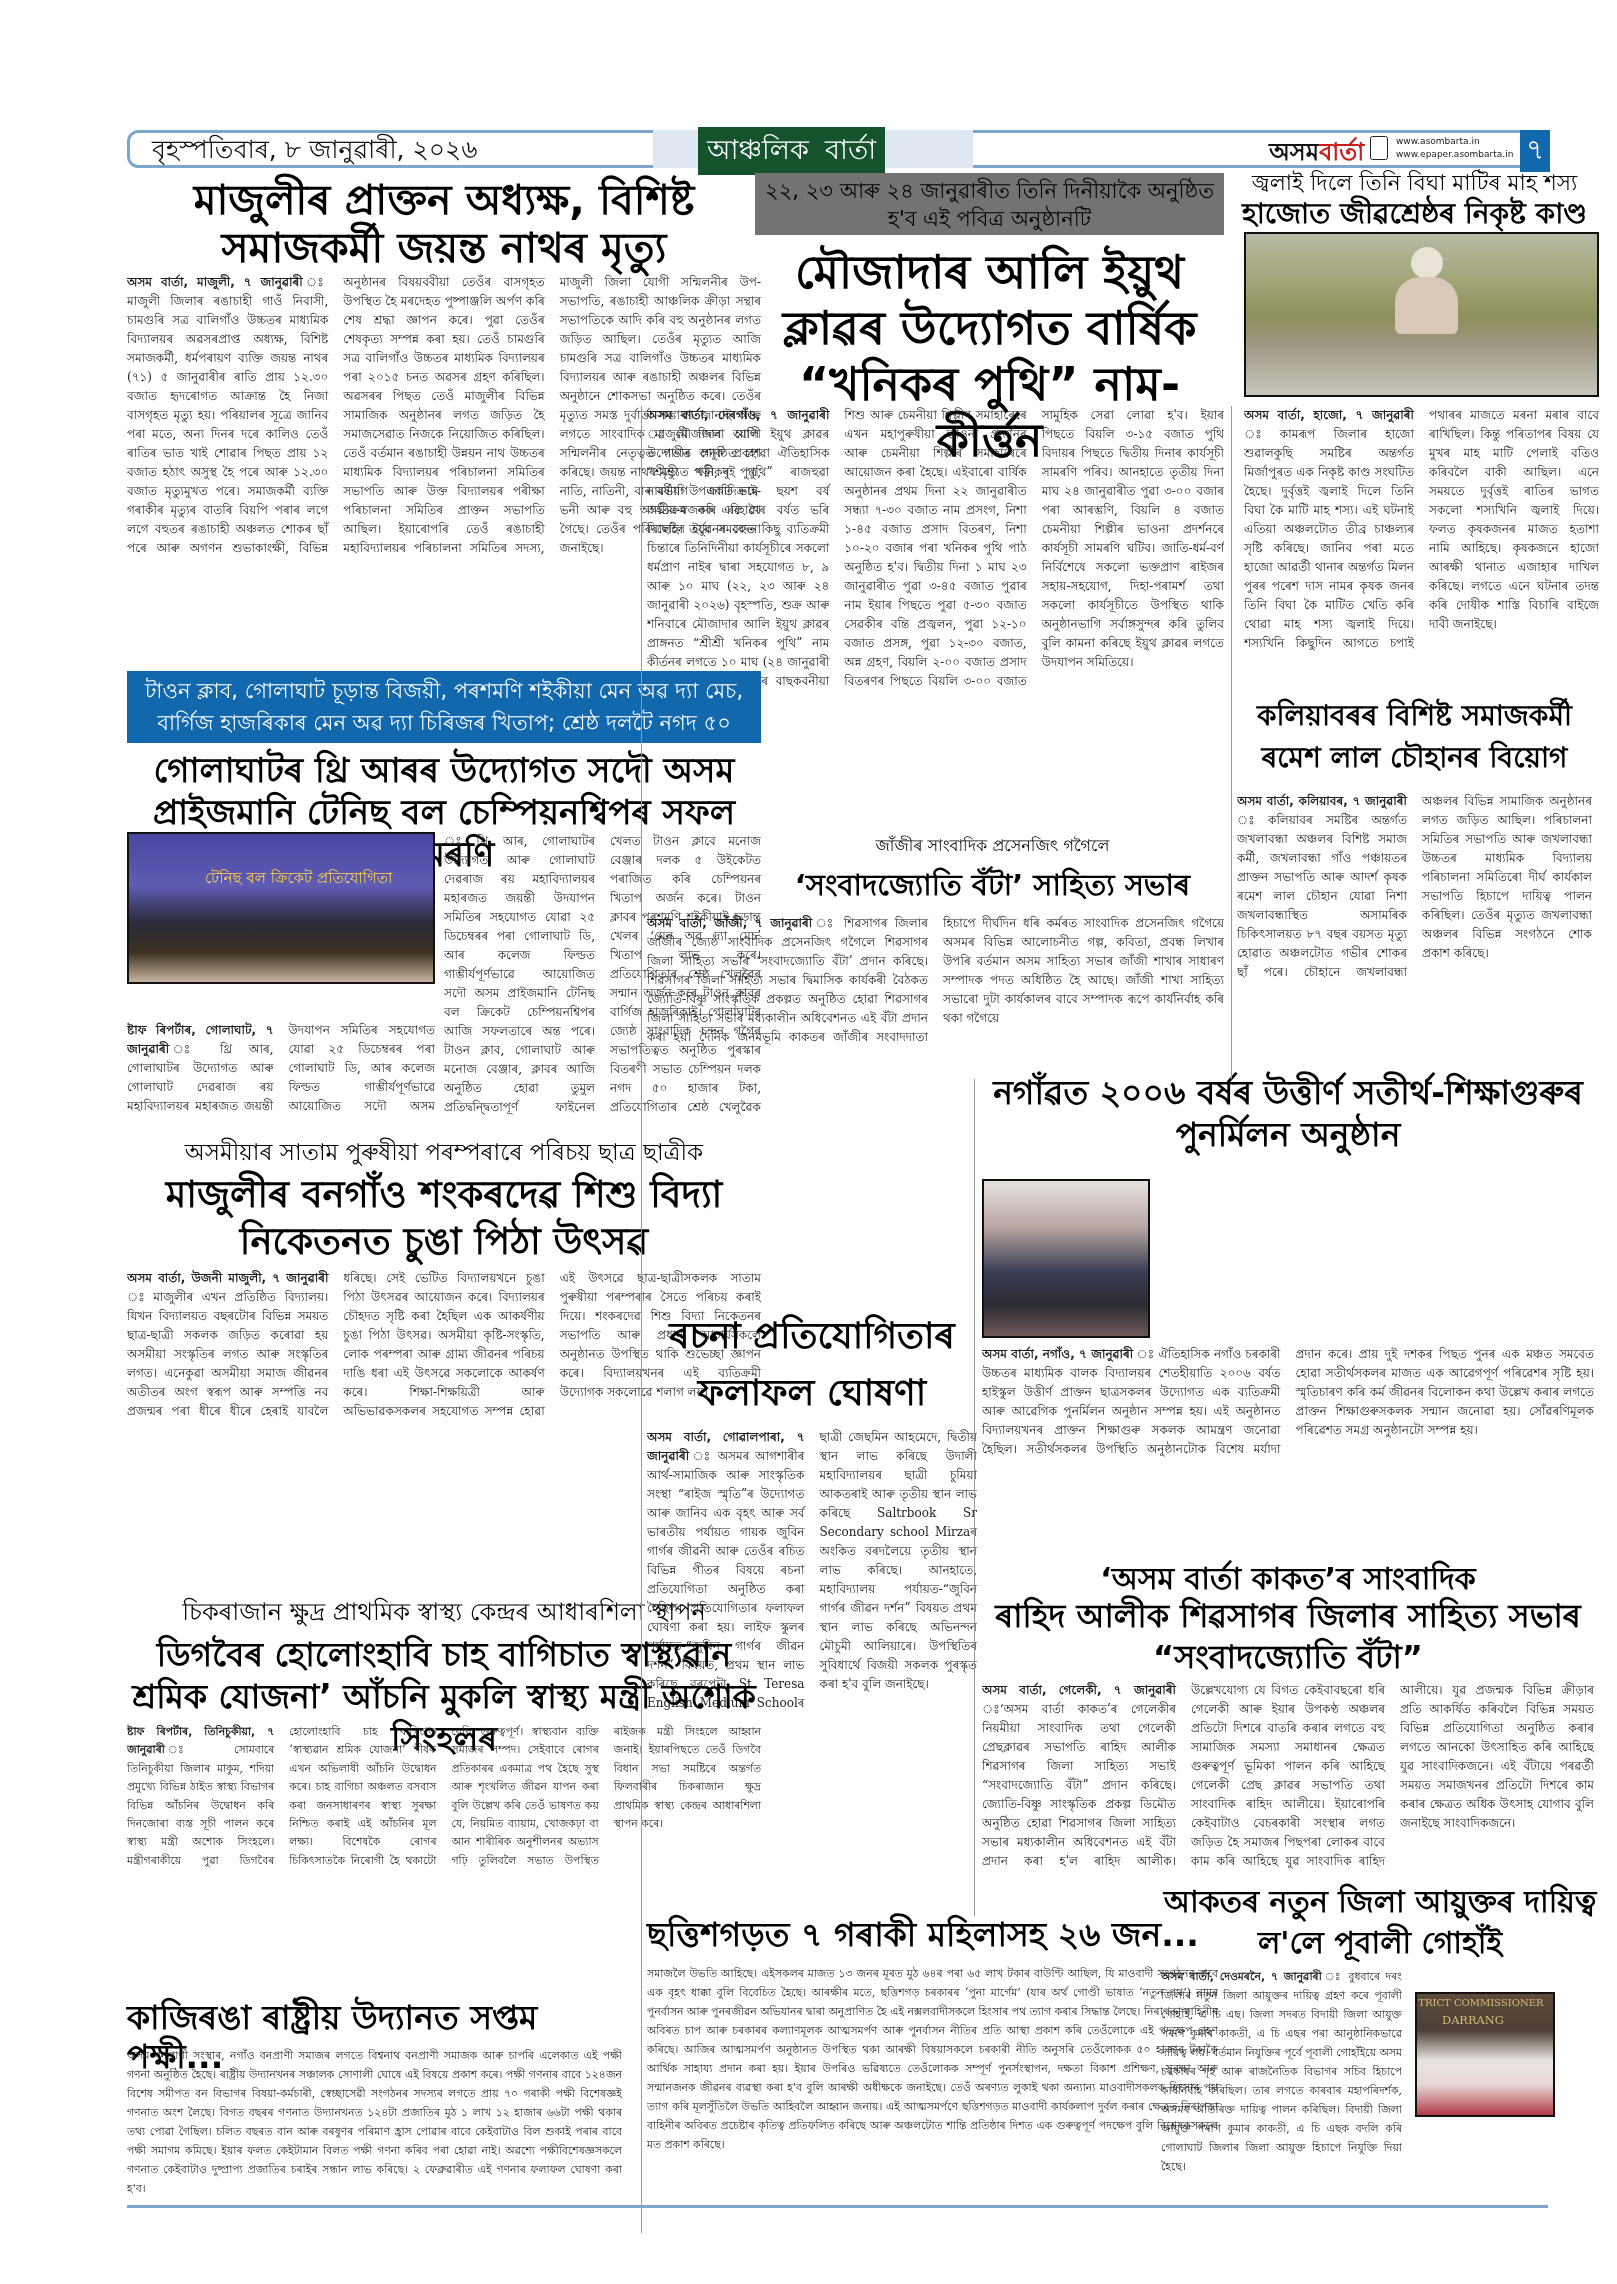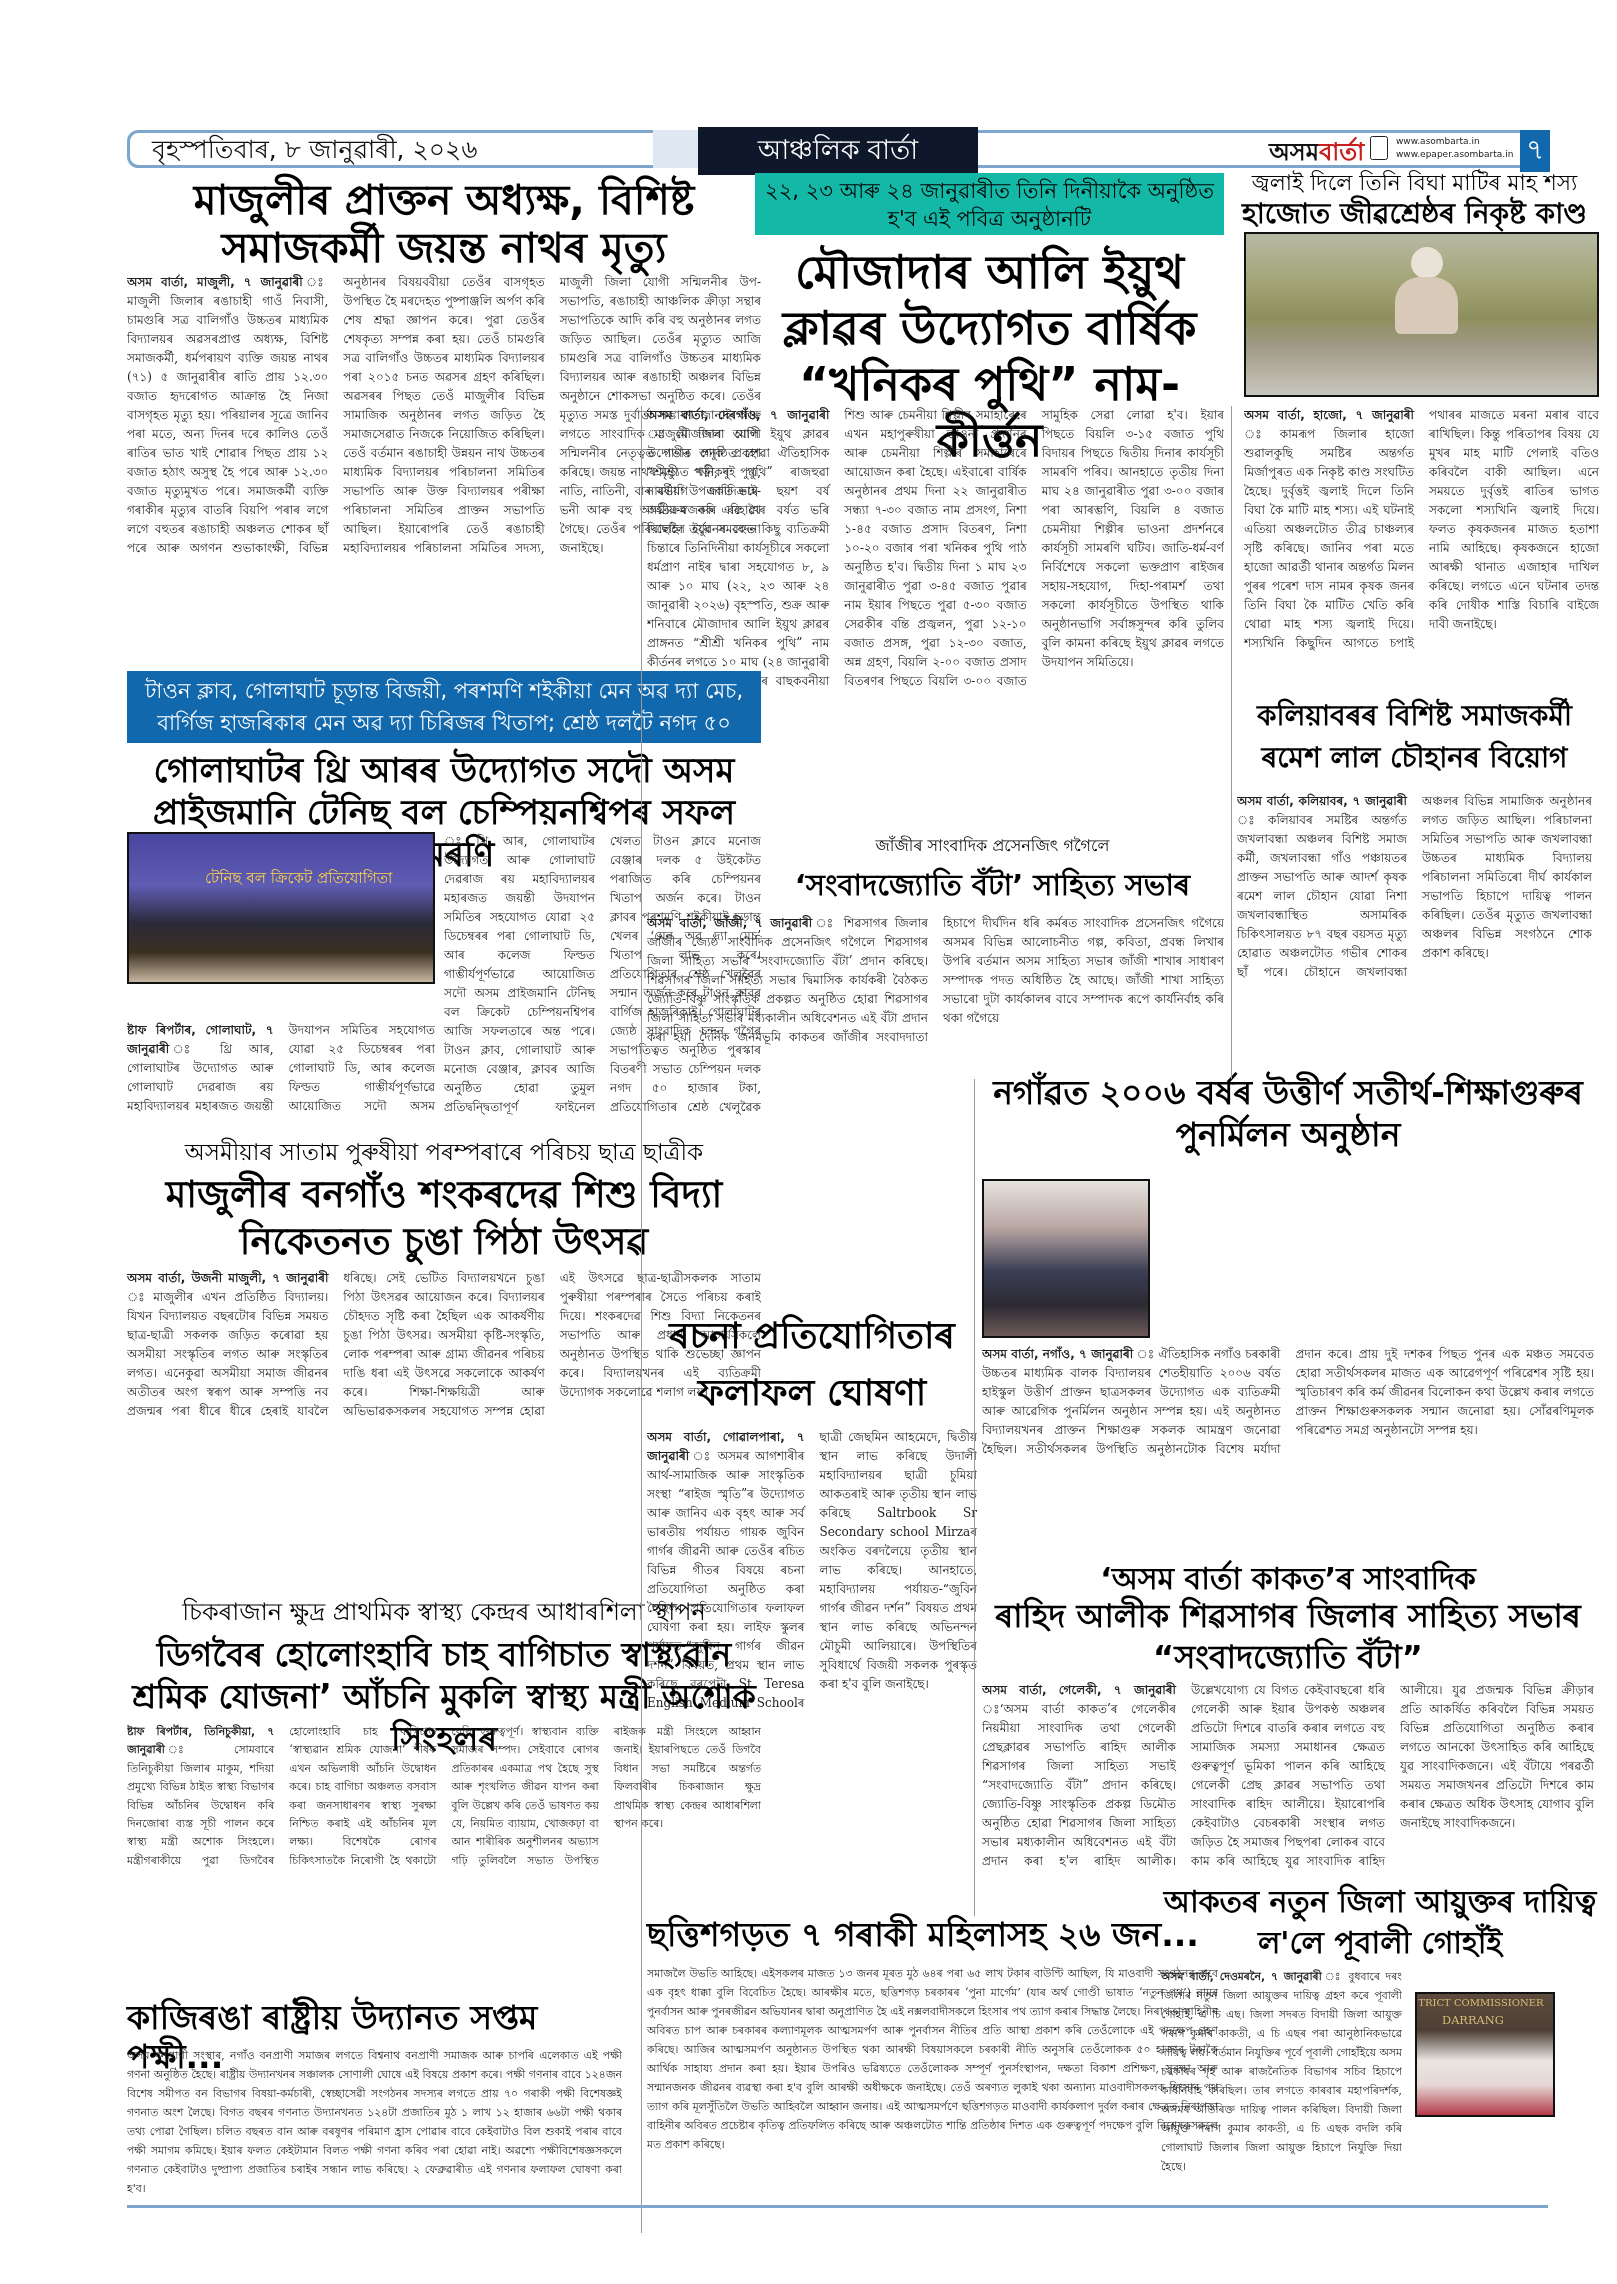--- a/index.html
+++ b/index.html
@@ -5,41 +5,41 @@
   * { box-sizing: border-box; margin: 0; padding: 0; }
   html, body { width: 1618px; height: 2284px; background: #ffffff; overflow: hidden; }
   body { font-family: "DejaVu Serif", serif; color: #111; position: relative; }
 
   .abs { position: absolute; }
 
   
   .hdr { left: 127px; top: 130px; width: 1421px; height: 38px; border: 3.2px solid #7ea6cc; border-radius: 11.4px 0 0 11.4px; background: #fff; }
   .hdr-date { left: 152px; top: 135px; font-size: 25px; font-family: "DejaVu Sans", sans-serif; color: #111; line-height: 30px; }
   .hdr-sec-wrap { left: 653px; top: 130px; width: 320px; height: 38px; background: #dfe8f2; }
-  .hdr-sec { left: 698px; top: 127px; width: 280px; height: 48px; background: #0f172a; color: #fff; font-size: 27px; font-family: Liberation Sans, sans-serif; display: flex; align-items: center; justify-content: center; }
+  .hdr-sec { left: 698px; top: 127px; width: 187px; height: 48px; background: #14532d; color: #fff; font-size: 27px; font-family: Liberation Mono, monospace; display: flex; align-items: center; justify-content: center; }
   .brand { left: 1269px; top: 133px; font-size: 24px; font-weight: bold; font-family: "DejaVu Sans", sans-serif; }
   .brand .b1 { color: #111; }
   .brand .b2 { color: #c81e1e; }
   .web-icon { left: 1370px; top: 136px; width: 18px; height: 24px; border: 1.9px solid #222; border-radius: 2.5px; }
   .urls { left: 1396px; top: 135px; font-size: 9px; line-height: 12.7px; font-family: "DejaVu Sans", sans-serif; color: #222; }
   .pg { left: 1520px; top: 130px; width: 30px; height: 42px; background: #1268ad; color: #fff; font-size: 28px; font-family: "DejaVu Sans", sans-serif; display: flex; align-items: center; justify-content: center; }
 
   
   .h { font-family: "DejaVu Sans", sans-serif; font-weight: bold; color: #000; text-align: center; line-height: 1.18; }
   .hl-xl { font-size: 41px; }
   .hl-s { font-size: 23px; font-weight: normal; }
 
   
   .cols { font-family: "DejaVu Serif", serif; font-size: 12px; line-height: 19px; color: #222; text-align: justify; column-gap: 15px; overflow: hidden; }
   .cols .dl { font-weight: bold; font-family: "DejaVu Sans", sans-serif; }
   .c2 { column-count: 2; }
   .c3 { column-count: 3; }
   .c4 { column-count: 4; }
 
-  .pinkbox { background: #14b8a6; }
+  .pinkbox { background: #737373; }
   .bluebox { background: #1268ad; color: #fff; }
 
   .photo { border: 2.5px solid #111; overflow: hidden; }
   .ph-field { background: linear-gradient(180deg,#b7b9a4 0%,#a4a679 28%,#8e8f5d 52%,#a09a86 70%,#c9c6bd 100%); }
   .ph-cricket { background: linear-gradient(180deg,#48469e 0%,#5e5cb3 35%,#2a2a3a 60%,#3b3020 80%,#c7b6a0 100%); }
   .ph-group { background: linear-gradient(180deg,#e6e3df 0%,#b9a6a3 30%,#3b3f55 58%,#2c2a33 80%,#6d5a58 100%); }
   .ph-dc { background: linear-gradient(180deg,#5d4b3c 0%,#4d3f35 30%,#e9e5e0 55%,#e6d7d4 75%,#b33a4a 100%); }
   .ph-label { position: absolute; font-family: "DejaVu Serif", serif; color: #d7bd76; font-size: 16.5px; }
 
   .rule-v { width: 1.3px; background: #999; }

